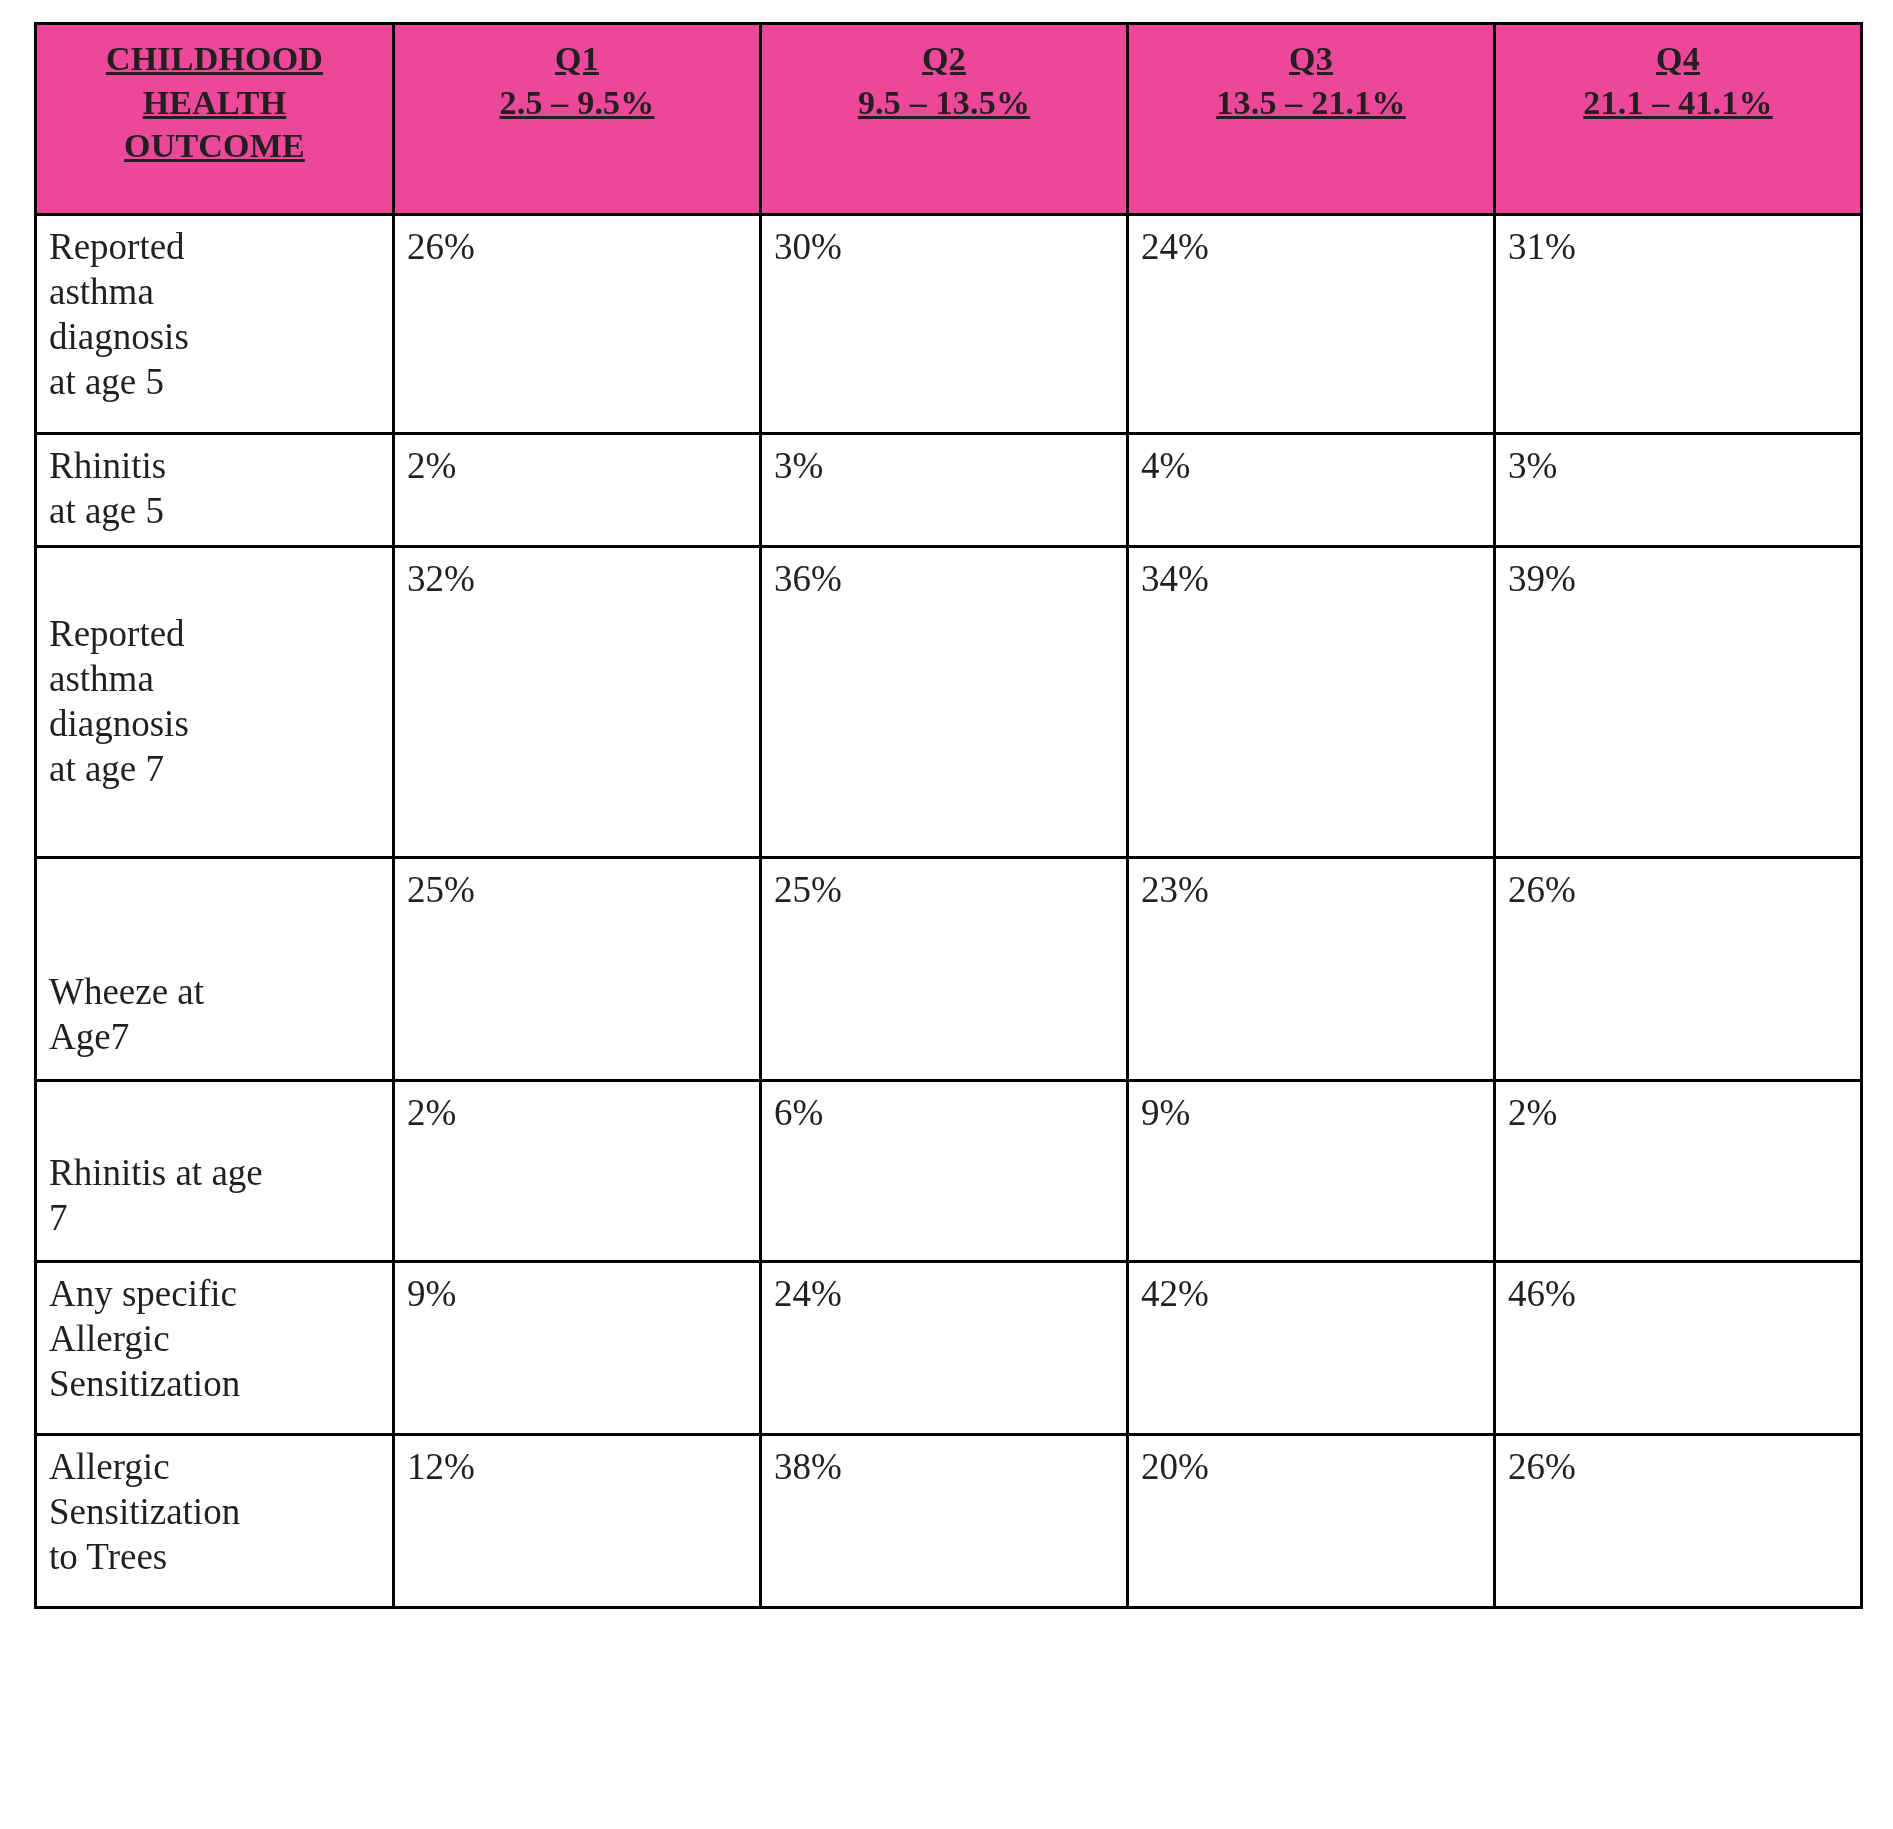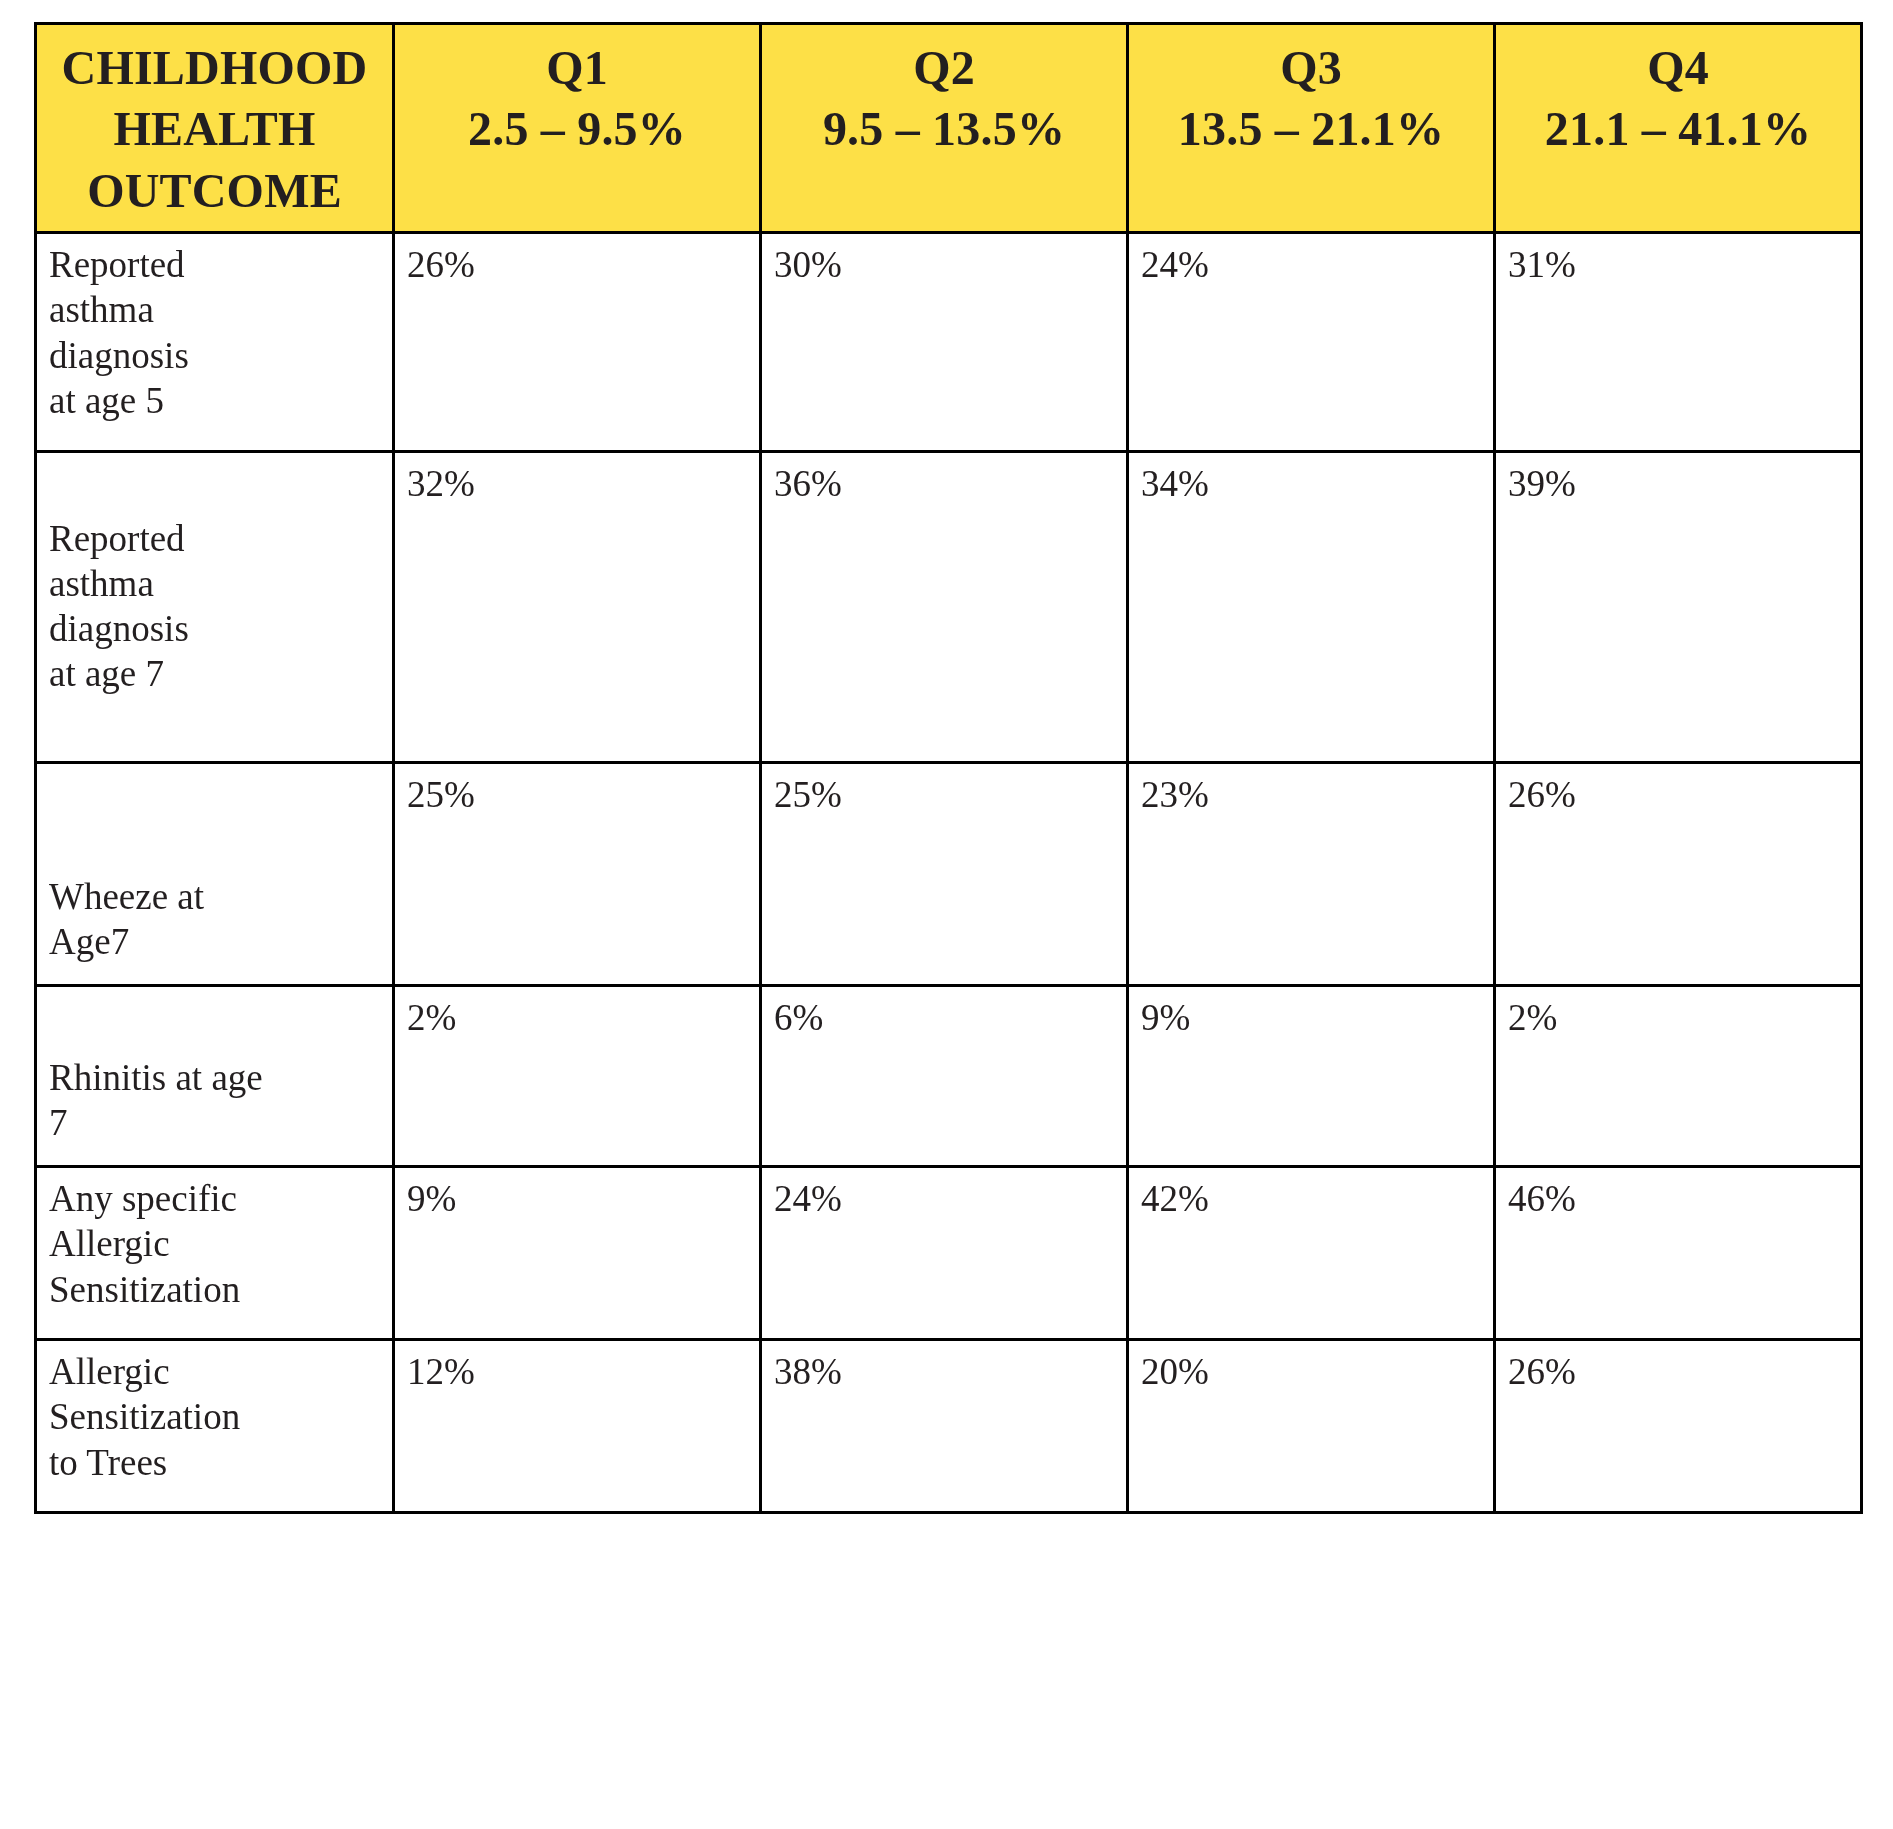--- a/index.html
+++ b/index.html
@@ -32,28 +32,29 @@
   table.data-table th,
   table.data-table td {
     border: 3px solid #000000;
     vertical-align: top;
     padding: 8px 12px 10px 12px;
     font-size: 37px;
     line-height: 1.22;
     font-weight: normal;
   }
   table.data-table thead th {
-    background: #fde047;
+    background: #ec4899;
     font-weight: bold;
-    font-size: 48px;
+    font-size: 34px;
     line-height: 1.28;
     letter-spacing: 0.2px;
     vertical-align: top;
     padding-top: 12px;
     height: 166px;
+    text-decoration: underline;
   }
   thead th .hdr-line {
     display: block;
     white-space: pre-line;
   }
   thead th.th-outcome {
     text-transform: uppercase;
   }
   
   thead th.th-q3 {
@@ -123,20 +124,28 @@
       <tr class="r-asthma5">
         <td class="outcome-cell">Reported
 asthma
 diagnosis
 at age 5</td>
         <td class="value-cell">26%</td>
         <td class="value-cell">30%</td>
         <td class="value-cell">24%</td>
         <td class="value-cell">31%</td>
       </tr>
+      <tr class="r-rhinitis5">
+        <td class="outcome-cell">Rhinitis
+at age 5</td>
+        <td class="value-cell">2%</td>
+        <td class="value-cell">3%</td>
+        <td class="value-cell">4%</td>
+        <td class="value-cell">3%</td>
+      </tr>
       <tr class="r-asthma7">
         <td class="outcome-cell v-middle">Reported
 asthma
 diagnosis
 at age 7</td>
         <td class="value-cell">32%</td>
         <td class="value-cell">36%</td>
         <td class="value-cell">34%</td>
         <td class="value-cell">39%</td>
       </tr>

